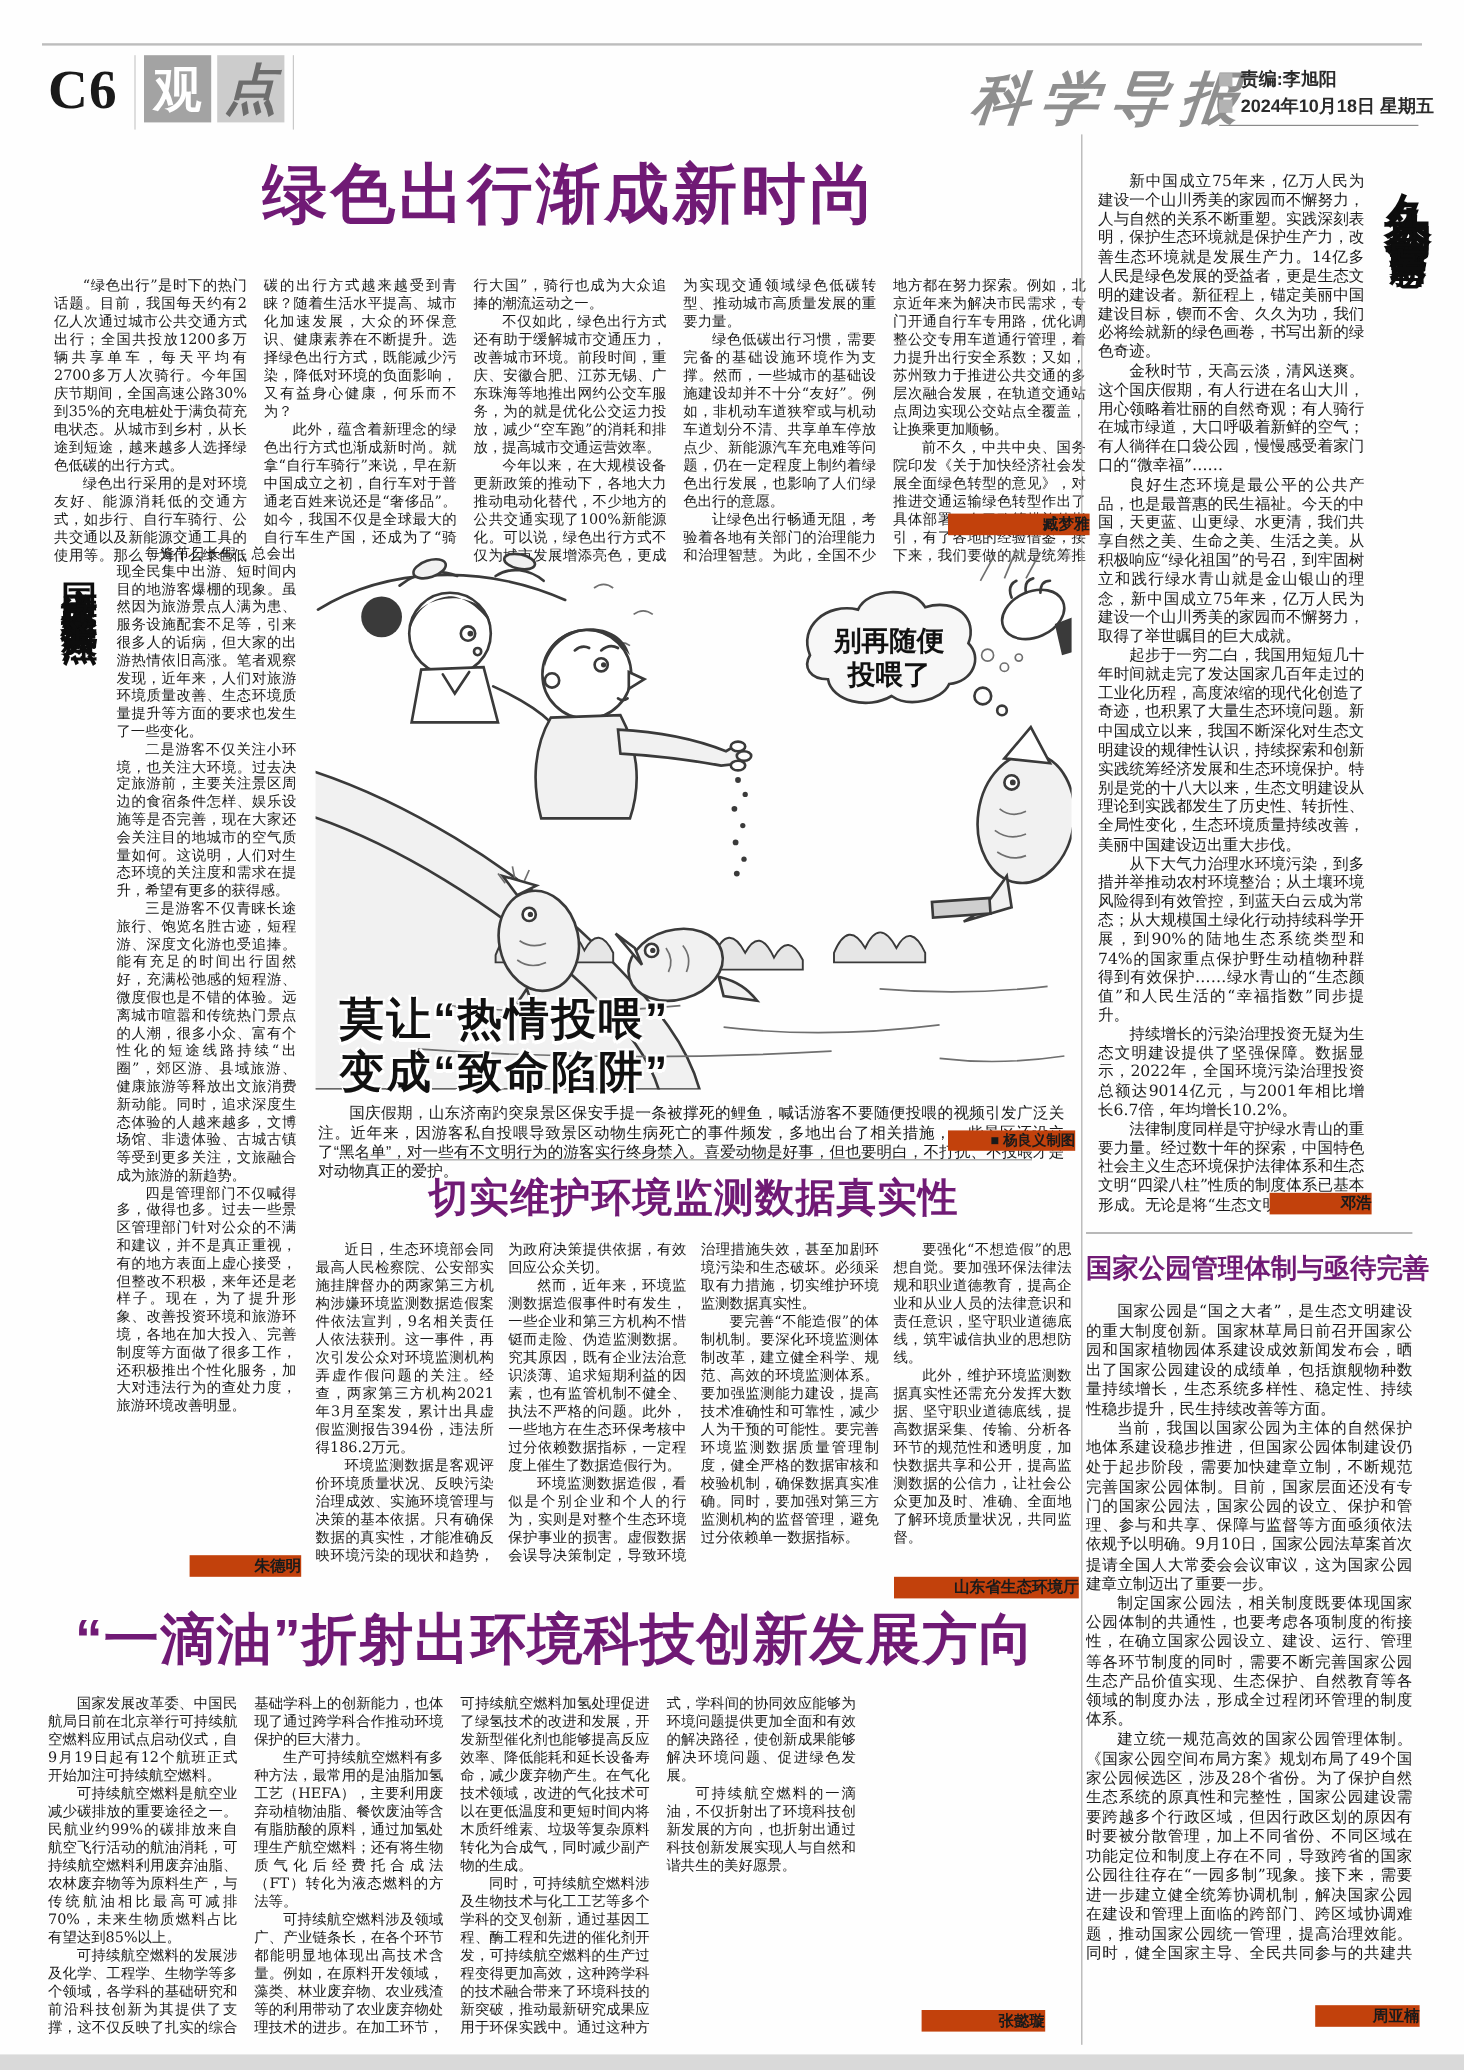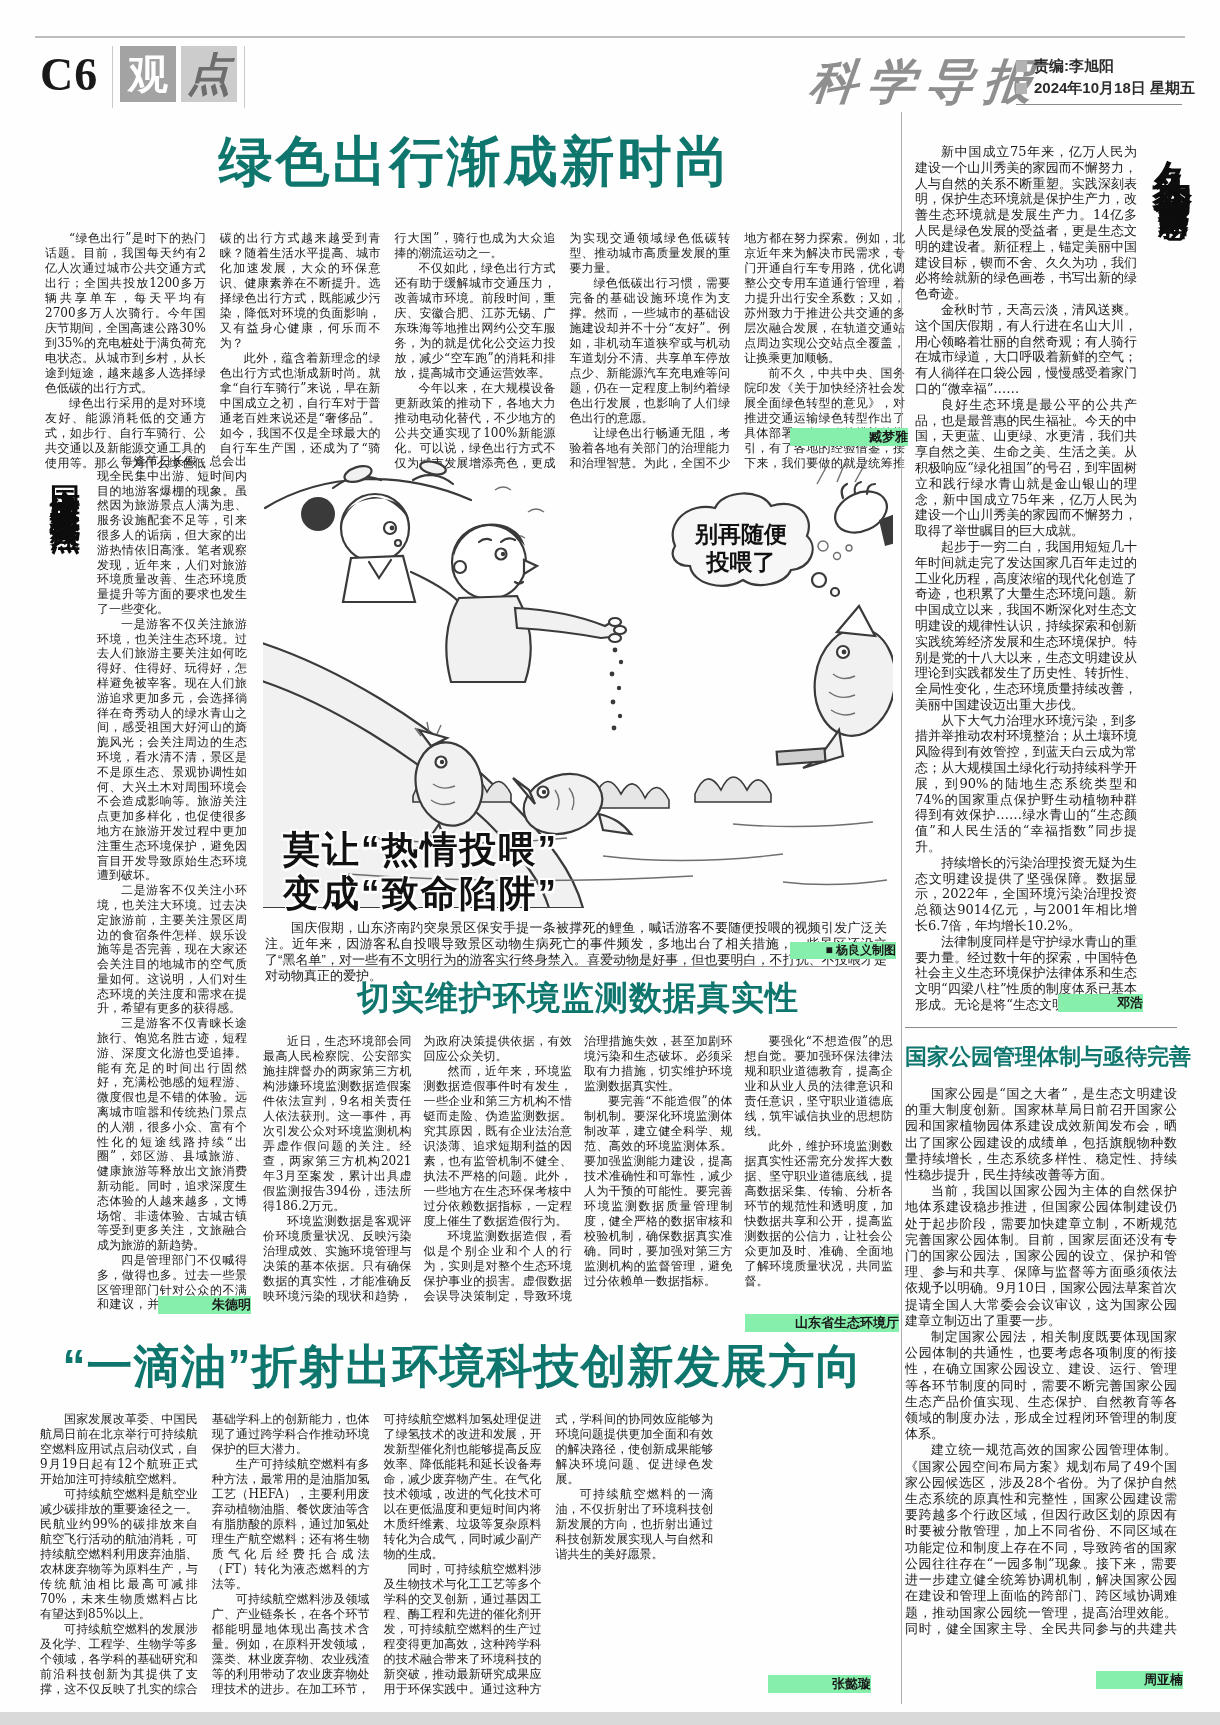--- a/index.html
+++ b/index.html
@@ -11,26 +11,26 @@
   .c6{font-family:"Liberation Serif",serif;font-weight:bold;font-size:46px;letter-spacing:1px;}
   .sec-box{width:56px;height:56px;display:flex;align-items:center;justify-content:center;}
   .sec-box1{background:#a3a3a3;color:#ffffff;font-family:"Liberation Sans",sans-serif;font-weight:bold;font-size:40px;}
   .sec-box2{background:#cccccc;color:#6d6d6d;font-family:"DejaVu Serif",serif;font-style:italic;font-weight:bold;font-size:44px;}
   .masthead{font-family:"DejaVu Serif",serif;font-style:italic;font-weight:bold;font-size:48px;
             color:#8f8f8f;letter-spacing:10px;transform:skewX(-6deg);white-space:nowrap;}
   .ed-line{display:flex;align-items:center;gap:7px;font-family:"Liberation Sans",sans-serif;
            font-size:15px;font-weight:bold;color:#2b2b2b;height:22px;}
   .ed-sq{width:11px;height:11px;background:#b3b3b3;flex:0 0 auto;}
   
-  .h-sans{font-family:"Liberation Sans",sans-serif;font-weight:900;color:#0f766e;text-align:center;white-space:nowrap;}
+  .h-sans{font-family:"Liberation Sans",sans-serif;font-weight:900;color:#701a75;text-align:center;white-space:nowrap;}
   .vhead{writing-mode:vertical-rl;font-family:"Liberation Sans",sans-serif;font-weight:900;color:#0d0d0d;}
   
   .cols{column-fill:auto;overflow:hidden;text-align:justify;}
   .para{margin:0;text-indent:2em;}
-  .byline{position:absolute;font-size:13px;font-weight:bold;text-align:right;background:#86efac;
+  .byline{position:absolute;font-size:13px;font-weight:bold;text-align:right;background:#c2410c;
           font-family:"Liberation Sans",sans-serif;padding-left:6px;z-index:5;}
   .main-cols{font-size:12px;line-height:15px;column-count:5;column-gap:14px;margin-top:35px;}
   .sidebar-body{font-size:12px;line-height:14.8px;}
   .mon-cols{font-size:12px;line-height:15px;column-count:4;column-gap:12px;}
   .fuel-cols{font-size:12px;line-height:15px;column-count:5;column-gap:14px;}
   .jj-body{font-size:13px;line-height:15.8px;}
   .np-body{font-size:13px;line-height:16.2px;}
   
   .cartoon-caption{font-family:"Liberation Sans",sans-serif;font-size:13px;line-height:16px;
                    text-align:justify;text-indent:2em;margin:0;}
@@ -79,21 +79,20 @@
       <p class="para">今年以来，在大规模设备更新政策的推动下，各地大力推动电动化替代，不少地方的公共交通实现了100%新能源化。可以说，绿色出行方式不仅为城市发展增添亮色，更成为实现交通领域绿色低碳转型、推动城市高质量发展的重要力量。</p>
       <p class="para">绿色低碳出行习惯，需要完备的基础设施环境作为支撑。然而，一些城市的基础设施建设却并不十分“友好”。例如，非机动车道狭窄或与机动车道划分不清、共享单车停放点少、新能源汽车充电难等问题，仍在一定程度上制约着绿色出行发展，也影响了人们绿色出行的意愿。</p>
       <p class="para">让绿色出行畅通无阻，考验着各地有关部门的治理能力和治理智慧。为此，全国不少地方都在努力探索。例如，北京近年来为解决市民需求，专门开通自行车专用路，优化调整公交专用车道通行管理，着力提升出行安全系数；又如，苏州致力于推进公共交通的多层次融合发展，在轨道交通站点周边实现公交站点全覆盖，让换乘更加顺畅。</p>
       <p class="para">前不久，中共中央、国务院印发《关于加快经济社会发展全面绿色转型的意见》，对推进交通运输绿色转型作出了具体部署。有了政策措施的指引，有了各地的经验借鉴，接下来，我们要做的就是统筹推进绿色出行服务体系建设。具体来说，各地不妨进一步做好城市规划，通过加强城市路网设计管理、强化充电保障能力等方式，持续营造高效便捷的出行环境，更好满足大众的绿色出行需求。</p>
     </div>
   <div class="byline" style="left:790px;top:428px;width:112px;">臧梦雅</div>
 
   <div class="abs vhead" style="left:44px;top:462px;height:410px;font-size:30px;letter-spacing:3px;">国庆出游生态环境成新关注点</div>
   <div class="abs cols sidebar-body" style="left:97px;top:454px;width:150px;height:862px;column-count:1;">
       <p class="para">每逢节日长假，总会出现全民集中出游、短时间内目的地游客爆棚的现象。虽然因为旅游景点人满为患、服务设施配套不足等，引来很多人的诟病，但大家的出游热情依旧高涨。笔者观察发现，近年来，人们对旅游环境质量改善、生态环境质量提升等方面的要求也发生了一些变化。</p>
-      <p class="para">一是游客不仅关注旅游环境，也关注生态环境。过去人们旅游主要关注如何吃得好、住得好、玩得好，怎样避免被宰客。现在人们旅游追求更加多元，会选择徜徉在奇秀动人的绿水青山之间，感受祖国大好河山的旖旎风光；会关注周边的生态环境，看水清不清，景区是不是原生态、景观协调性如何、大兴土木对周围环境会不会造成影响等。旅游关注点更加多样化，也促使很多地方在旅游开发过程中更加注重生态环境保护，避免因盲目开发导致原始生态环境遭到破坏。</p>
       <p class="para">二是游客不仅关注小环境，也关注大环境。过去决定旅游前，主要关注景区周边的食宿条件怎样、娱乐设施等是否完善，现在大家还会关注目的地城市的空气质量如何。这说明，人们对生态环境的关注度和需求在提升，希望有更多的获得感。</p>
       <p class="para">三是游客不仅青睐长途旅行、饱览名胜古迹，短程游、深度文化游也受追捧。能有充足的时间出行固然好，充满松弛感的短程游、微度假也是不错的体验。远离城市喧嚣和传统热门景点的人潮，很多小众、富有个性化的短途线路持续“出圈”，郊区游、县域旅游、健康旅游等释放出文旅消费新动能。同时，追求深度生态体验的人越来越多，文博场馆、非遗体验、古城古镇等受到更多关注，文旅融合成为旅游的新趋势。</p>
       <p class="para">四是管理部门不仅喊得多，做得也多。过去一些景区管理部门针对公众的不满和建议，并不是真正重视，有的地方表面上虚心接受，但整改不积极，来年还是老样子。现在，为了提升形象、改善投资环境和旅游环境，各地在加大投入、完善制度等方面做了很多工作，还积极推出个性化服务，加大对违法行为的查处力度，旅游环境改善明显。</p>
     </div>
   <div class="byline" style="left:158px;top:1296px;width:87px;">朱德明</div>
 
   <div class="abs" style="left:263px;top:450px;width:630px;height:458px;">
     <svg width="630" height="458" viewBox="0 0 630 458">
 
       <path class="ln" d="M2,58 C60,22 140,20 208,50"></path>

